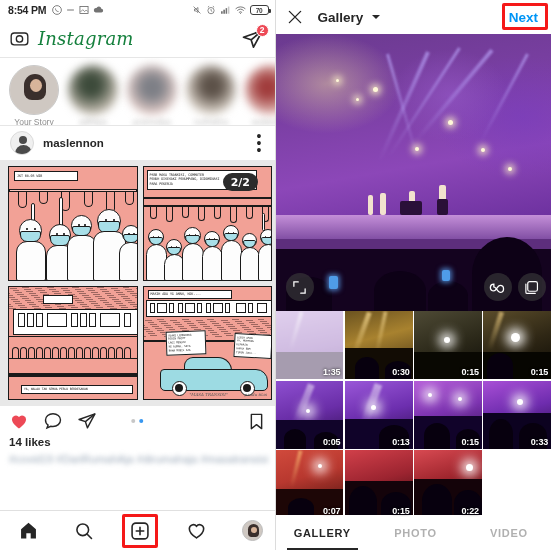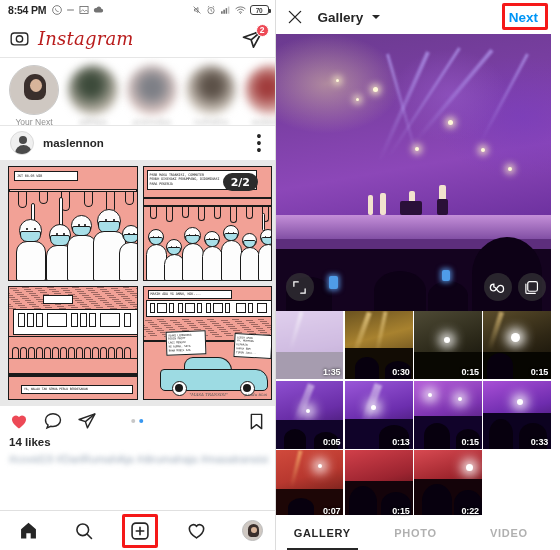--- a/index.html
+++ b/index.html
@@ -39,21 +39,21 @@
   }
 
   
   .ig-header {
     height: 38px; display: flex; align-items: center;
     padding: 0 10px; border-bottom: 1px solid #e6e6e6; background: #fff;
   }
   .ig-cam { width: 19px; height: 19px; }
   .ig-wordmark {
     font-family: "DejaVu Serif", serif; font-style: italic;
-    font-size: 18px; color: #b91c1c; margin-left: 9px; letter-spacing: .2px;
+    font-size: 18px; color: #15803d; margin-left: 9px; letter-spacing: .2px;
   }
   .ig-send-wrap { margin-left: auto; position: relative; width: 24px; height: 24px; }
   .ig-badge {
     position: absolute; top: -3px; right: -4px;
     min-width: 13px; height: 13px; border-radius: 7px; background: #ed4956;
     color: #fff; font-size: 8.5px; font-weight: bold;
     display: flex; align-items: center; justify-content: center;
     border: 1.5px solid #fff; padding: 0 2px;
   }
 
@@ -385,21 +385,21 @@
           </svg>
         <span class="ig-badge">2</span>
       </span>
     </div>
 
     <div class="stories">
       <div class="story">
         <div class="story-ring">
             <div class="av-self"></div>
           </div>
-        <div class="story-label">Your Next</div>
+        <div class="story-label">Your Story</div>
       </div>
       <div class="story">
         <div class="story-ring blur" style="background:radial-gradient(circle at 46% 40%,#3c4a3a 22%,#c8c0b4 70%);"></div>
         <div class="story-label blur">adhitya</div>
       </div>
       <div class="story">
         <div class="story-ring blur" style="background:radial-gradient(circle at 50% 45%,#7d7f86 24%,#e7cfca 72%);"></div>
         <div class="story-label blur">pramudya</div>
       </div>
       <div class="story">

